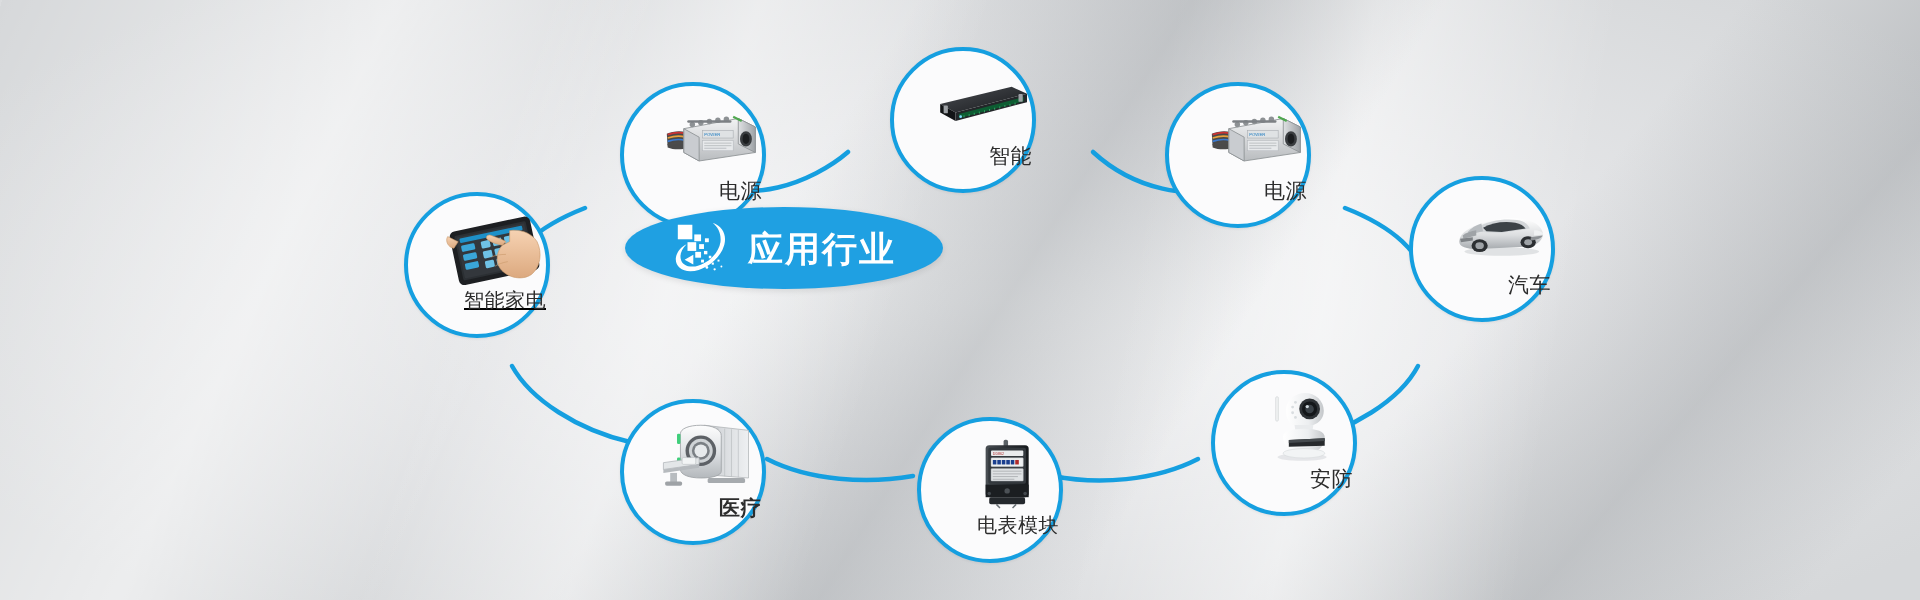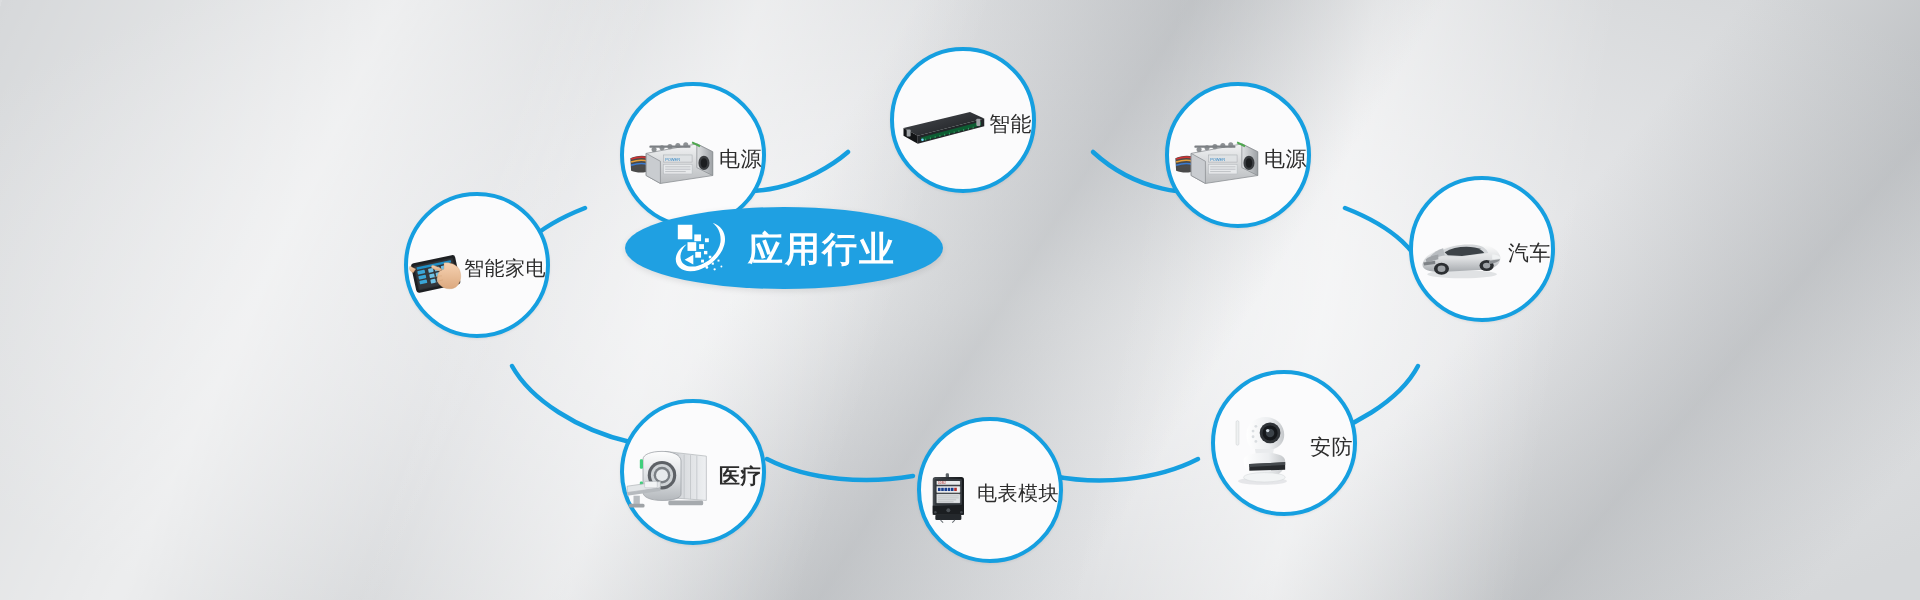--- a/index.html
+++ b/index.html
@@ -27,22 +27,22 @@
   }
   svg.layer{position:absolute;left:0;top:0;width:1920px;height:600px;}
   svg.links{z-index:1;}
 
   .node{
     position:absolute;z-index:3;
     border-radius:50%;
     background:#fbfbfc;
     border:4px solid #159fe0;
     box-sizing:border-box;
-    display:flex;flex-direction:row;
-    align-items:center;justify-content:flex-start;
+    display:flex;flex-direction:column;
+    align-items:flex-end;justify-content:flex-start;
     box-shadow:0 1px 3px rgba(0,0,0,.07);
   }
   .node .art{
     width:74%;height:52%;
     margin-top:12%;
     display:flex;align-items:center;justify-content:center;
   }
   .node .art svg{width:100%;height:100%;overflow:visible;}
   .node .cap{
     font-size:21px;color:#2c2c2c;line-height:1;
@@ -333,21 +333,21 @@
         <path d="M4,56 L46,50 L46,54 L4,60 Z" fill="#b6babe"></path>
         <rect x="26" y="42" width="16" height="8" rx="1.5" fill="#f2f4f5" stroke="#b2b6ba" stroke-width=".6"></rect>
         <rect x="12" y="60" width="8" height="12" fill="#b8bcc0"></rect>
         <rect x="6" y="70" width="20" height="5" rx="2" fill="#9ea2a6"></rect>
         <rect x="56" y="66" width="44" height="6" rx="2" fill="#a6aaae"></rect>
       </svg>
     </div>
     <div class="cap">医疗</div>
   </div>
 
-  <div class="node wide" style="left:404px;top:192px;width:146px;height:146px;">
+  <div class="node wide" style="left:404px;top:192px;width:146px;height:146px;text-decoration:underline;">
     <div class="art">
       <svg viewBox="0 0 112 76">
         <defs>
           <linearGradient id="skin" x1="0" y1="0" x2="0" y2="1">
             <stop offset="0" stop-color="#f6d2b2"></stop>
               <stop offset="1" stop-color="#dca97f"></stop>
           </linearGradient>
         </defs>
         <g transform="rotate(-12 56 38)">
           <rect x="10" y="10" width="90" height="60" rx="6" fill="#1d1f22"></rect>

